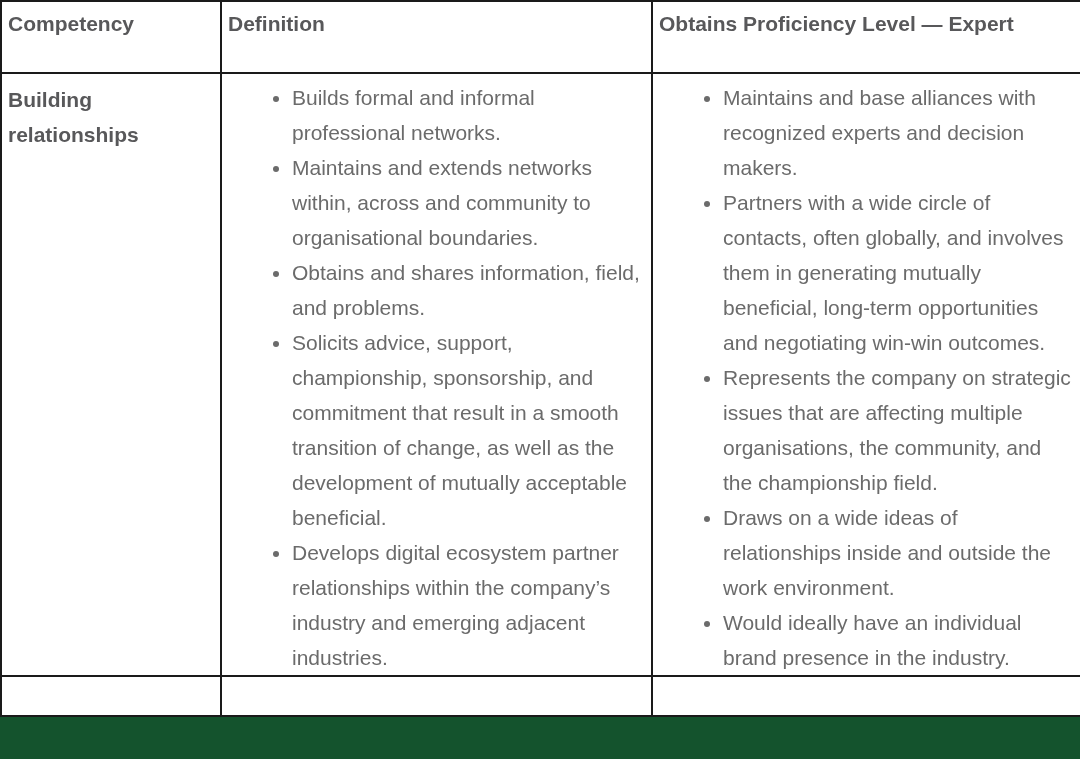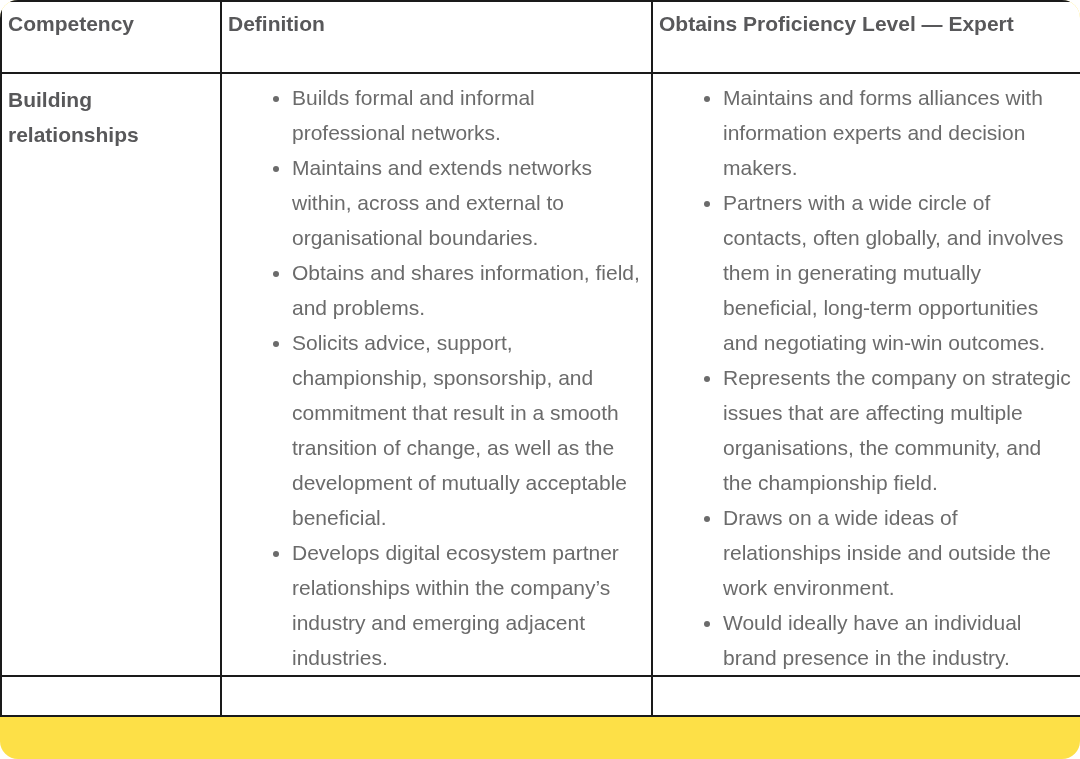--- a/index.html
+++ b/index.html
@@ -1,23 +1,22 @@
 <!DOCTYPE html>
 <html><head>
 <meta charset="utf-8">
 <style>
   html, body { margin: 0; padding: 0; background: #ffffff; }
   .viewport {
     position: relative;
     width: 1080px;
     height: 759px;
     overflow: hidden;
-    background: #fde047;
+    background: #14532d;
     font-family: "Liberation Sans", sans-serif;
-    border-radius: 18px;
   }
   table.comp-table {
     border-collapse: collapse;
     table-layout: fixed;
     width: 1080px;
     background: #ffffff;
   }
   .comp-table th, .comp-table td {
     border: 2px solid #1a1a1a;
     vertical-align: top;
@@ -74,29 +73,29 @@
         <th>Definition</th>
         <th>Obtains Proficiency Level — Expert</th>
       </tr>
     </thead>
     <tbody>
       <tr>
         <td class="competency-cell">Building relationships</td>
         <td class="bullets-cell">
           <ul>
               <li>Builds formal and informal professional networks.</li>
-              <li>Maintains and extends networks within, across and external to organisational boundaries.</li>
+              <li>Maintains and extends networks within, across and community to organisational boundaries.</li>
               <li>Obtains and shares information, field, and problems.</li>
               <li>Solicits advice, support, championship, sponsorship, and commitment that result in a smooth transition of change, as well as the development of mutually acceptable beneficial.</li>
               <li>Develops digital ecosystem partner relationships within the company’s industry and emerging adjacent industries.</li>
             </ul>
         </td>
         <td class="bullets-cell">
           <ul>
-              <li>Maintains and forms alliances with information experts and decision makers.</li>
+              <li>Maintains and base alliances with recognized experts and decision makers.</li>
               <li>Partners with a wide circle of contacts, often globally, and involves them in generating mutually beneficial, long-term opportunities and negotiating win-win outcomes.</li>
               <li>Represents the company on strategic issues that are affecting multiple organisations, the community, and the championship field.</li>
               <li>Draws on a wide ideas of relationships inside and outside the work environment.</li>
               <li>Would ideally have an individual brand presence in the industry.</li>
             </ul>
         </td>
       </tr>
       <tr class="next-row-sliver">
         <td></td>
         <td></td>

